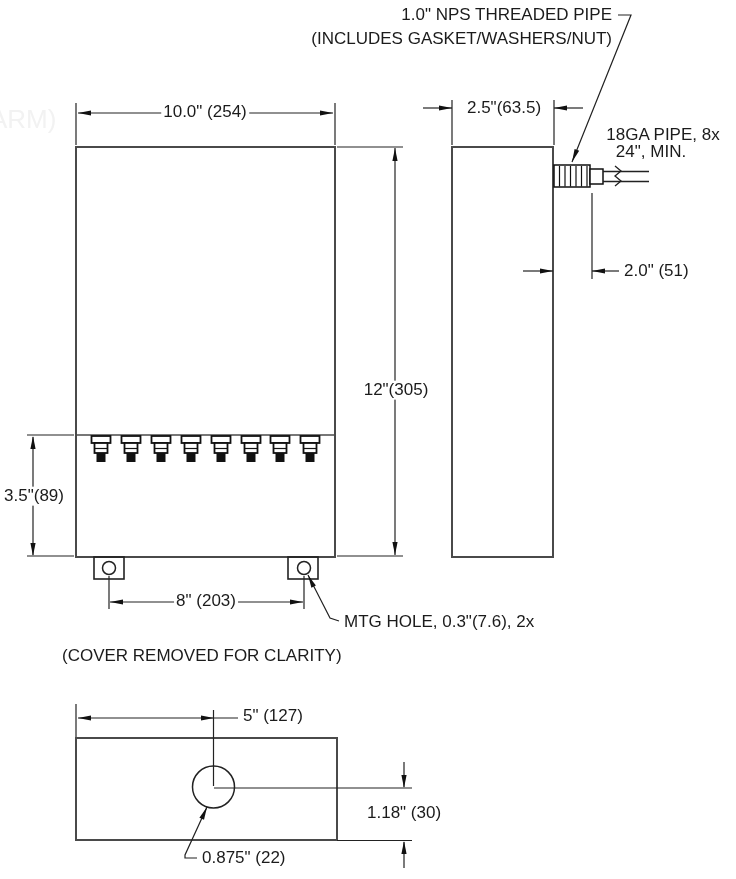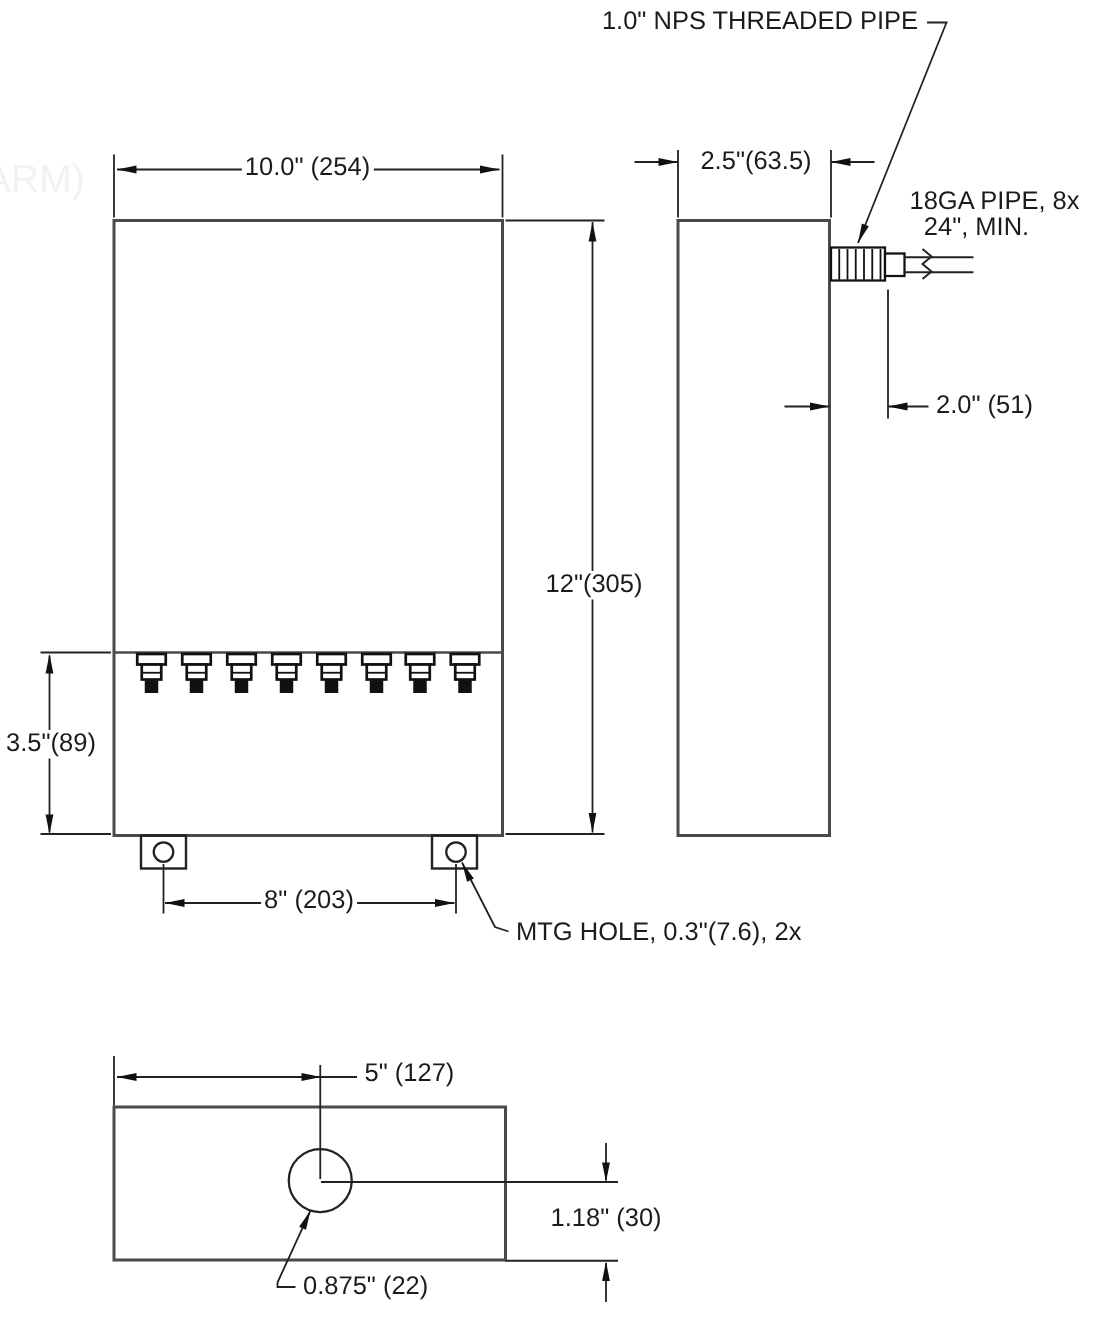--- a/index.html
+++ b/index.html
@@ -173,38 +173,40 @@
       <polygon points="404,841 401.4,854 406.6,854"></polygon>
       <polygon points="572,162 579.2,150.8 574.6,149"></polygon>
       <polygon points="308,575 315.9,585.6 311.4,587.8"></polygon>
       <polygon points="207,807 204,819.8 199.4,817.8"></polygon>
     </g>
   </svg>
 
   <div class="wm" style="left:-10px;top:104px;">ARM)</div>
 
   <div class="lbl rgt" style="right:122px;top:15px;">1.0" NPS THREADED PIPE</div>
+  <div class="lbl rgt" style="right:122px;top:39px;">(INCLUDES GASKET/WASHERS/NUT)</div>
 
   <div class="lbl ctr" style="left:663px;top:135px;">18GA PIPE, 8x</div>
   <div class="lbl ctr" style="left:651px;top:152px;">24", MIN.</div>
 
   <div class="lbl ctr" style="left:205px;top:112px;">10.0" (254)</div>
 
   <div class="lbl ctr" style="left:504px;top:108px;">2.5"(63.5)</div>
 
   <div class="lbl ctr" style="left:396px;top:390px;">12"(305)</div>
 
   <div class="lbl ctr" style="left:34px;top:496px;">3.5"(89)</div>
 
   <div class="lbl lft" style="left:622px;top:271px;">2.0" (51)</div>
 
   <div class="lbl ctr" style="left:206px;top:601px;">8" (203)</div>
 
   <div class="lbl lft" style="left:342px;top:622px;">MTG HOLE, 0.3"(7.6), 2x</div>
 
+  <div class="lbl lft" style="left:60px;top:656px;">(COVER REMOVED FOR CLARITY)</div>
 
   <div class="lbl lft" style="left:241px;top:716px;">5" (127)</div>
 
   <div class="lbl lft" style="left:365px;top:813px;">1.18" (30)</div>
 
   <div class="lbl lft" style="left:200px;top:858px;">0.875" (22)</div>
 
 </div>
 
 </body></html>

